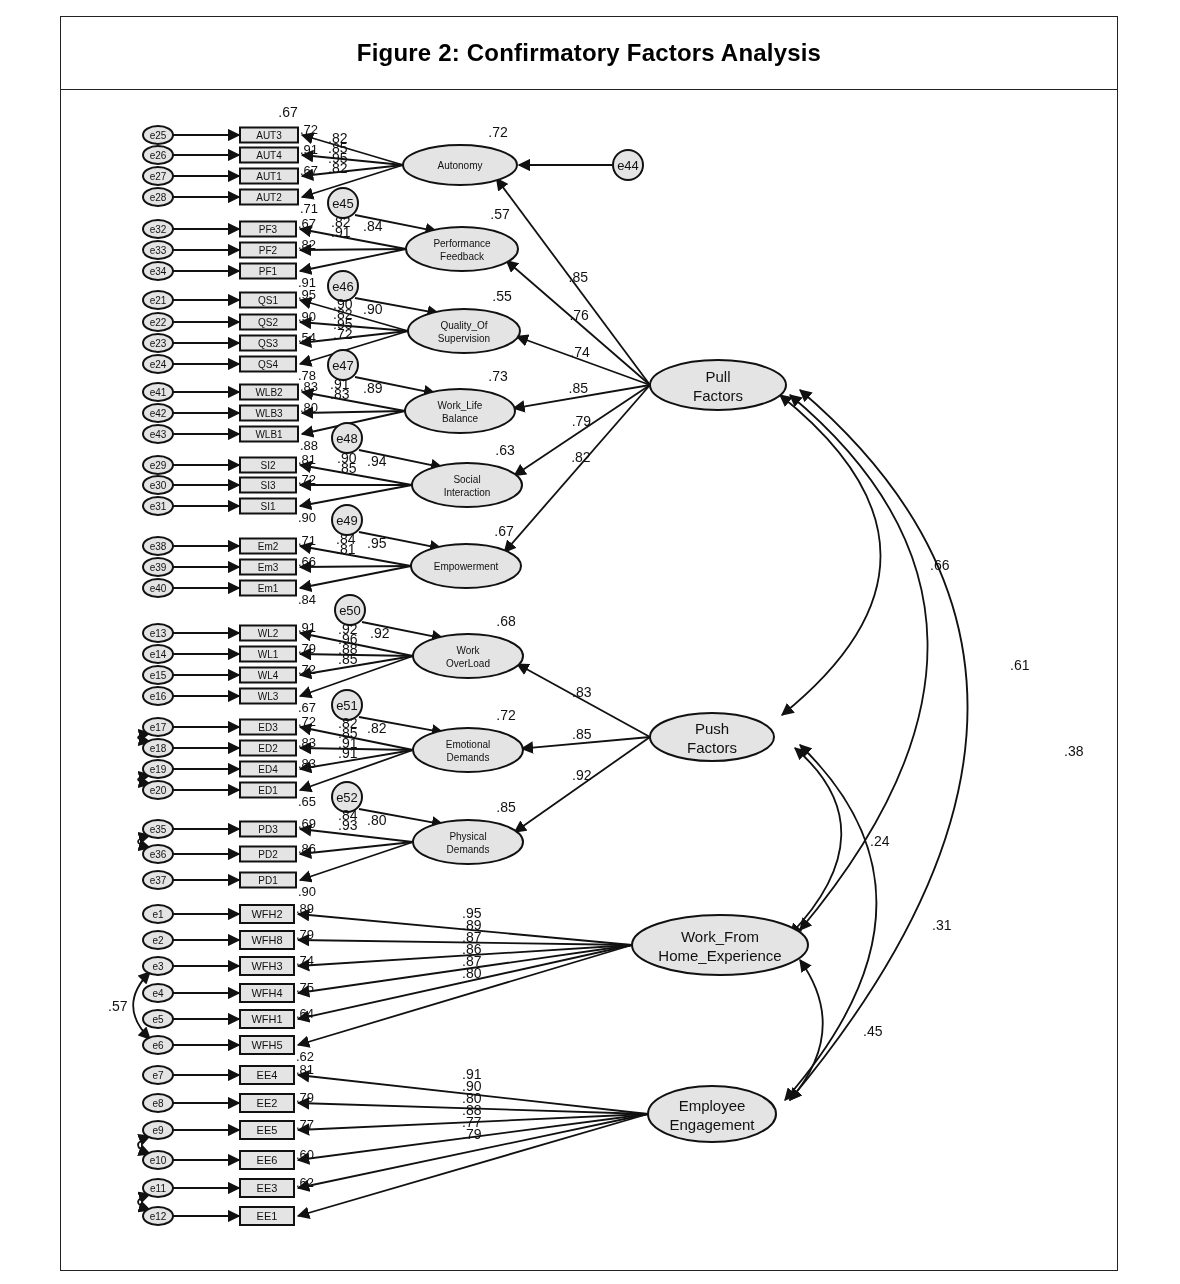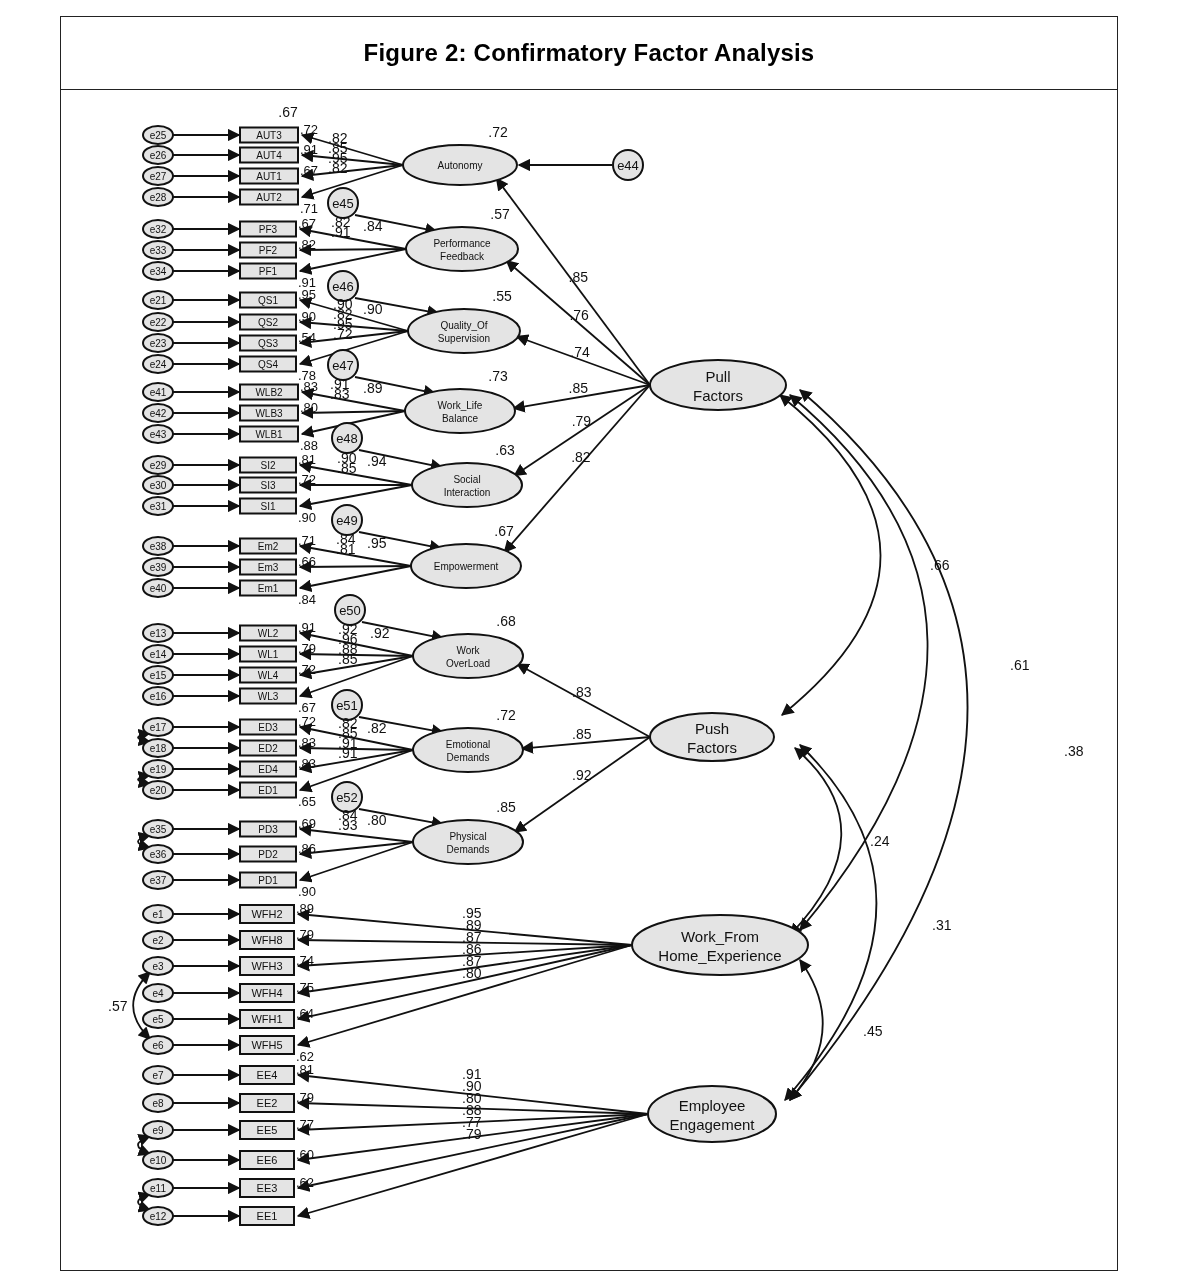--- a/index.html
+++ b/index.html
@@ -8,21 +8,21 @@
   .title-band { position: absolute; left: 0; top: 0; width: 100%; height: 72px; border-bottom: 1.5px solid #222; display: flex; align-items: center; justify-content: center; }
   .title { font-weight: bold; font-size: 24px; color: #000; letter-spacing: 0.2px; }
   svg#diagram { position: absolute; left: 0; top: 0; }
   svg text { font-family: "Liberation Sans", sans-serif; fill: #111; }
 </style>
 </head>
 <body>
 
 <div class="frame">
   <div class="title-band">
-    <span class="title">Figure 2: Confirmatory Factor Analysis</span>
+    <span class="title">Figure 2: Confirmatory Factors Analysis</span>
   </div>
 </div>
 
 <svg id="diagram" width="1180" height="1284" xmlns="http://www.w3.org/2000/svg">
   <defs>
     <marker id="arrow" viewBox="0 0 10 10" refX="9" refY="5" markerWidth="7" markerHeight="7" orient="auto-start-reverse">
       <path d="M0,0 L10,5 L0,10 z" fill="#111"></path>
     </marker>
   </defs>
   <g id="layer-paths">

